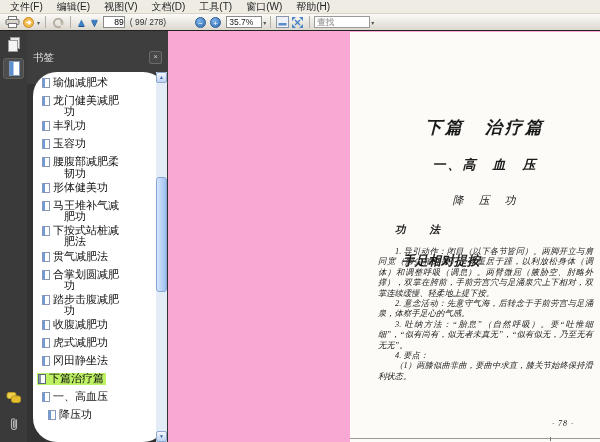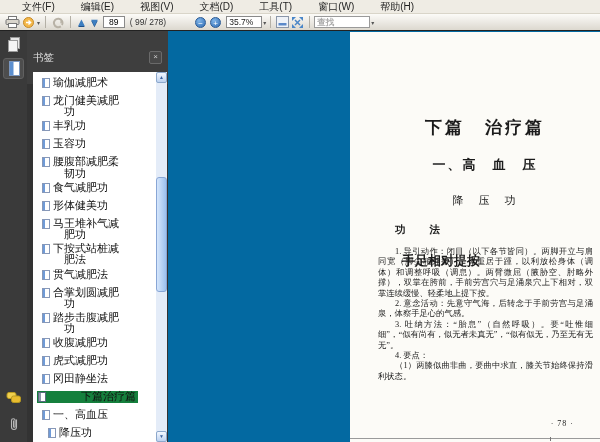--- a/index.html
+++ b/index.html
@@ -1,29 +1,29 @@
 <!DOCTYPE html>
 <html><head>
 <meta charset="utf-8">
 <style>
   html,body{margin:0;padding:0;}
   body{width:600px;height:442px;overflow:hidden;font-family:"Liberation Sans",sans-serif;}
   .app{position:relative;width:600px;height:442px;background:#333;overflow:hidden;}
 
   
   .menubar{position:absolute;top:0;left:0;right:0;height:13px;background:#efece4;border-bottom:1px solid #d9d5c9;display:flex;align-items:center;padding-left:3px;}
-  .menu-item{font-size:10px;color:#1e1e1e;padding:0 7px;line-height:12px;white-space:nowrap;margin-left:12px;}
+  .menu-item{font-size:10px;color:#1e1e1e;padding:0 7px;line-height:12px;white-space:nowrap;}
 
   
   .toolbar{position:absolute;top:14px;left:0;right:0;height:16px;background:linear-gradient(#fcfbf8,#dcd8cf);border-bottom:1px solid #222;display:flex;align-items:center;padding:0 4px;}
   .tb-sep{width:1px;height:12px;background:#b4b0a6;margin:0 4px;}
   .tb-btn{display:flex;align-items:center;justify-content:center;height:14px;margin:0 1px;}
   .tb-caret{font-size:6px;color:#555;margin-left:1px;}
   .nav-arrow{font-size:11px;line-height:11px;color:#3e7fc1;text-shadow:0 1px 0 #1d4f87;}
-  .page-input{width:20px;height:10px;font-size:8.5px;text-align:center;border:1px solid #8a8a8a;background:#fff;padding:0;margin:0 2px;font-family:"Liberation Sans",sans-serif;}
+  .page-input{width:20px;height:10px;font-size:8.5px;text-align:right;border:1px solid #8a8a8a;background:#fff;padding:0;margin:0 2px;font-family:"Liberation Sans",sans-serif;}
   .page-info{font-size:8.5px;color:#333;margin:0 3px;white-space:nowrap;}
   .zoom-circle{width:11px;height:11px;border-radius:50%;background:radial-gradient(circle at 35% 30%,#7fb4e8,#2f6cb4);color:#fff;font-size:8px;line-height:11px;text-align:center;margin:0 2px;border:1px solid #2a5a94;box-sizing:border-box;}
   .zoom-box{width:30px;height:10px;border:1px solid #8a8a8a;background:#fff;font-size:8.5px;line-height:10px;padding:0 2px;color:#222;margin-left:3px;}
   .search-box{width:50px;height:10px;border:1px solid #9a9a9a;background:#fff;font-size:8.5px;padding:0 2px;color:#333;font-family:"Liberation Sans",sans-serif;font-weight:bold;}
   .search-box::placeholder{color:#aaa;}
 
   
   .main{position:absolute;top:31px;left:0;right:0;bottom:0;background:#323232;}
 
   
@@ -34,42 +34,42 @@
   .rail-bottom .rail-btn{margin:5px auto;}
 
   
   .panel{position:absolute;top:0;left:27px;width:141px;bottom:0;background:#333;}
   .panel-header{height:21px;display:flex;align-items:center;padding:16px 6px;background:#3e3e3e;}
   .panel-title{color:#e0e0e0;font-size:10.5px;}
   .panel-close{margin-left:auto;width:11px;height:11px;border:1px solid #6a6a6a;background:#484848;color:#ccc;font-size:8px;line-height:9px;text-align:center;border-radius:2px;}
   .panel-options{height:18px;display:flex;align-items:center;padding:0 7px;}
   .opt-caret{font-size:6px;color:#bbb;margin-left:2px;}
   .opt-right{margin-left:auto;display:flex;align-items:center;}
-  .panel-list{position:absolute;top:41px;left:6px;right:1px;bottom:0;background:#fff;overflow:hidden;padding-top:2px;}
+  .panel-list{position:absolute;top:41px;left:6px;right:1px;bottom:0;background:#fff;overflow:hidden;padding-top:2px;border-radius:24px;}
   .bm-row{margin:0;}
   .bm-row.lv0{padding-left:4px;}
   .bm-row.lv1{padding-left:8px;}
   .bm-row.lv2{padding-left:14px;}
   .bm-inner{display:inline-flex;align-items:flex-start;padding:0 2px 0 1px;}
-  .bm-inner.selected{background:#15803d;gap:32px;}
+  .bm-inner.selected{background:#bef264;}
   .bm-icon{flex:0 0 auto;width:8px;height:10px;margin:1px 3px 0 0;background:#fff;border:1px solid #8798b8;box-sizing:border-box;position:relative;}
   .bm-icon::before{content:"";position:absolute;left:0;top:0;bottom:0;width:2px;background:#6f9bd8;}
   .bm-inner.selected .bm-icon{border-color:#5a6a80;}
   .bm-inner.selected .bm-icon::before{background:#8a97a8;}
   .bm-label{font-size:11px;line-height:11.2px;color:#111;max-width:76px;white-space:pre-line;}
 
   
   .sb{position:absolute;top:41px;right:1px;bottom:0;width:11px;background:#e4ecf8;}
   .sb-btn{position:absolute;left:0;width:11px;height:11px;background:linear-gradient(#f4f8ff,#bdd2f0);border:1px solid #8ca8cc;box-sizing:border-box;border-radius:2px;color:#3a62a0;font-size:5px;line-height:9px;text-align:center;}
   .sb-up{top:0;}
   .sb-down{bottom:0;}
   .sb-thumb{position:absolute;left:0;width:11px;top:105px;height:115px;background:linear-gradient(90deg,#d6e6fb,#9cc1ef);border:1px solid #88a6d6;box-sizing:border-box;border-radius:3px;}
 
   
-  .docpane{position:absolute;top:0;left:168px;right:0;bottom:0;background:#0369a1;}
+  .docpane{position:absolute;top:0;left:168px;right:0;bottom:0;background:#f9a8d4;font-style:italic;}
   .page{position:absolute;left:182px;top:1px;width:250px;height:410px;background:#fcfbf7;font-family:"Liberation Serif","DejaVu Serif",serif;color:#1b1b1b;}
   .pg-title{position:absolute;top:84px;left:28px;width:214px;text-align:center;font-size:17px;font-weight:bold;letter-spacing:3px;white-space:nowrap;}
   .pg-h1{position:absolute;top:124px;left:28px;width:214px;text-align:center;font-size:13px;font-weight:bold;letter-spacing:2px;white-space:nowrap;}
   .pg-h2{position:absolute;top:161px;left:28px;width:214px;text-align:center;font-size:11px;letter-spacing:2px;white-space:nowrap;}
   .pg-sec{position:absolute;top:191px;left:45px;font-size:10.5px;font-weight:bold;letter-spacing:1px;}
   .pg-sub{position:absolute;top:220px;left:52px;font-size:13px;font-weight:bold;}
   .pg-body{position:absolute;top:215px;left:28px;width:215px;font-size:8.3px;line-height:10.4px;text-align:justify;}
   .pg-body p{margin:0;text-indent:17px;}
   .pg-num{position:absolute;top:387px;right:26px;font-size:8px;letter-spacing:1px;}
   .pg-scanline{position:absolute;top:406px;left:0;right:0;height:1px;background:#9a9a9a;}
@@ -229,24 +229,20 @@
               <span class="bm-icon"></span>
               <span class="bm-label">玉容功</span>
             </span></div>
           <div class="bm-row lv1"><span class="bm-inner">
               <span class="bm-icon"></span>
               <span class="bm-label">腰腹部减肥柔
   韧功</span>
             </span></div>
           <div class="bm-row lv1"><span class="bm-inner">
               <span class="bm-icon"></span>
-              <span class="bm-label">食气减肥功</span>
-            </span></div>
-          <div class="bm-row lv1"><span class="bm-inner">
-              <span class="bm-icon"></span>
               <span class="bm-label">形体健美功</span>
             </span></div>
           <div class="bm-row lv1"><span class="bm-inner">
               <span class="bm-icon"></span>
               <span class="bm-label">马王堆补气减
   肥功</span>
             </span></div>
           <div class="bm-row lv1"><span class="bm-inner">
               <span class="bm-icon"></span>
               <span class="bm-label">下按式站桩减

